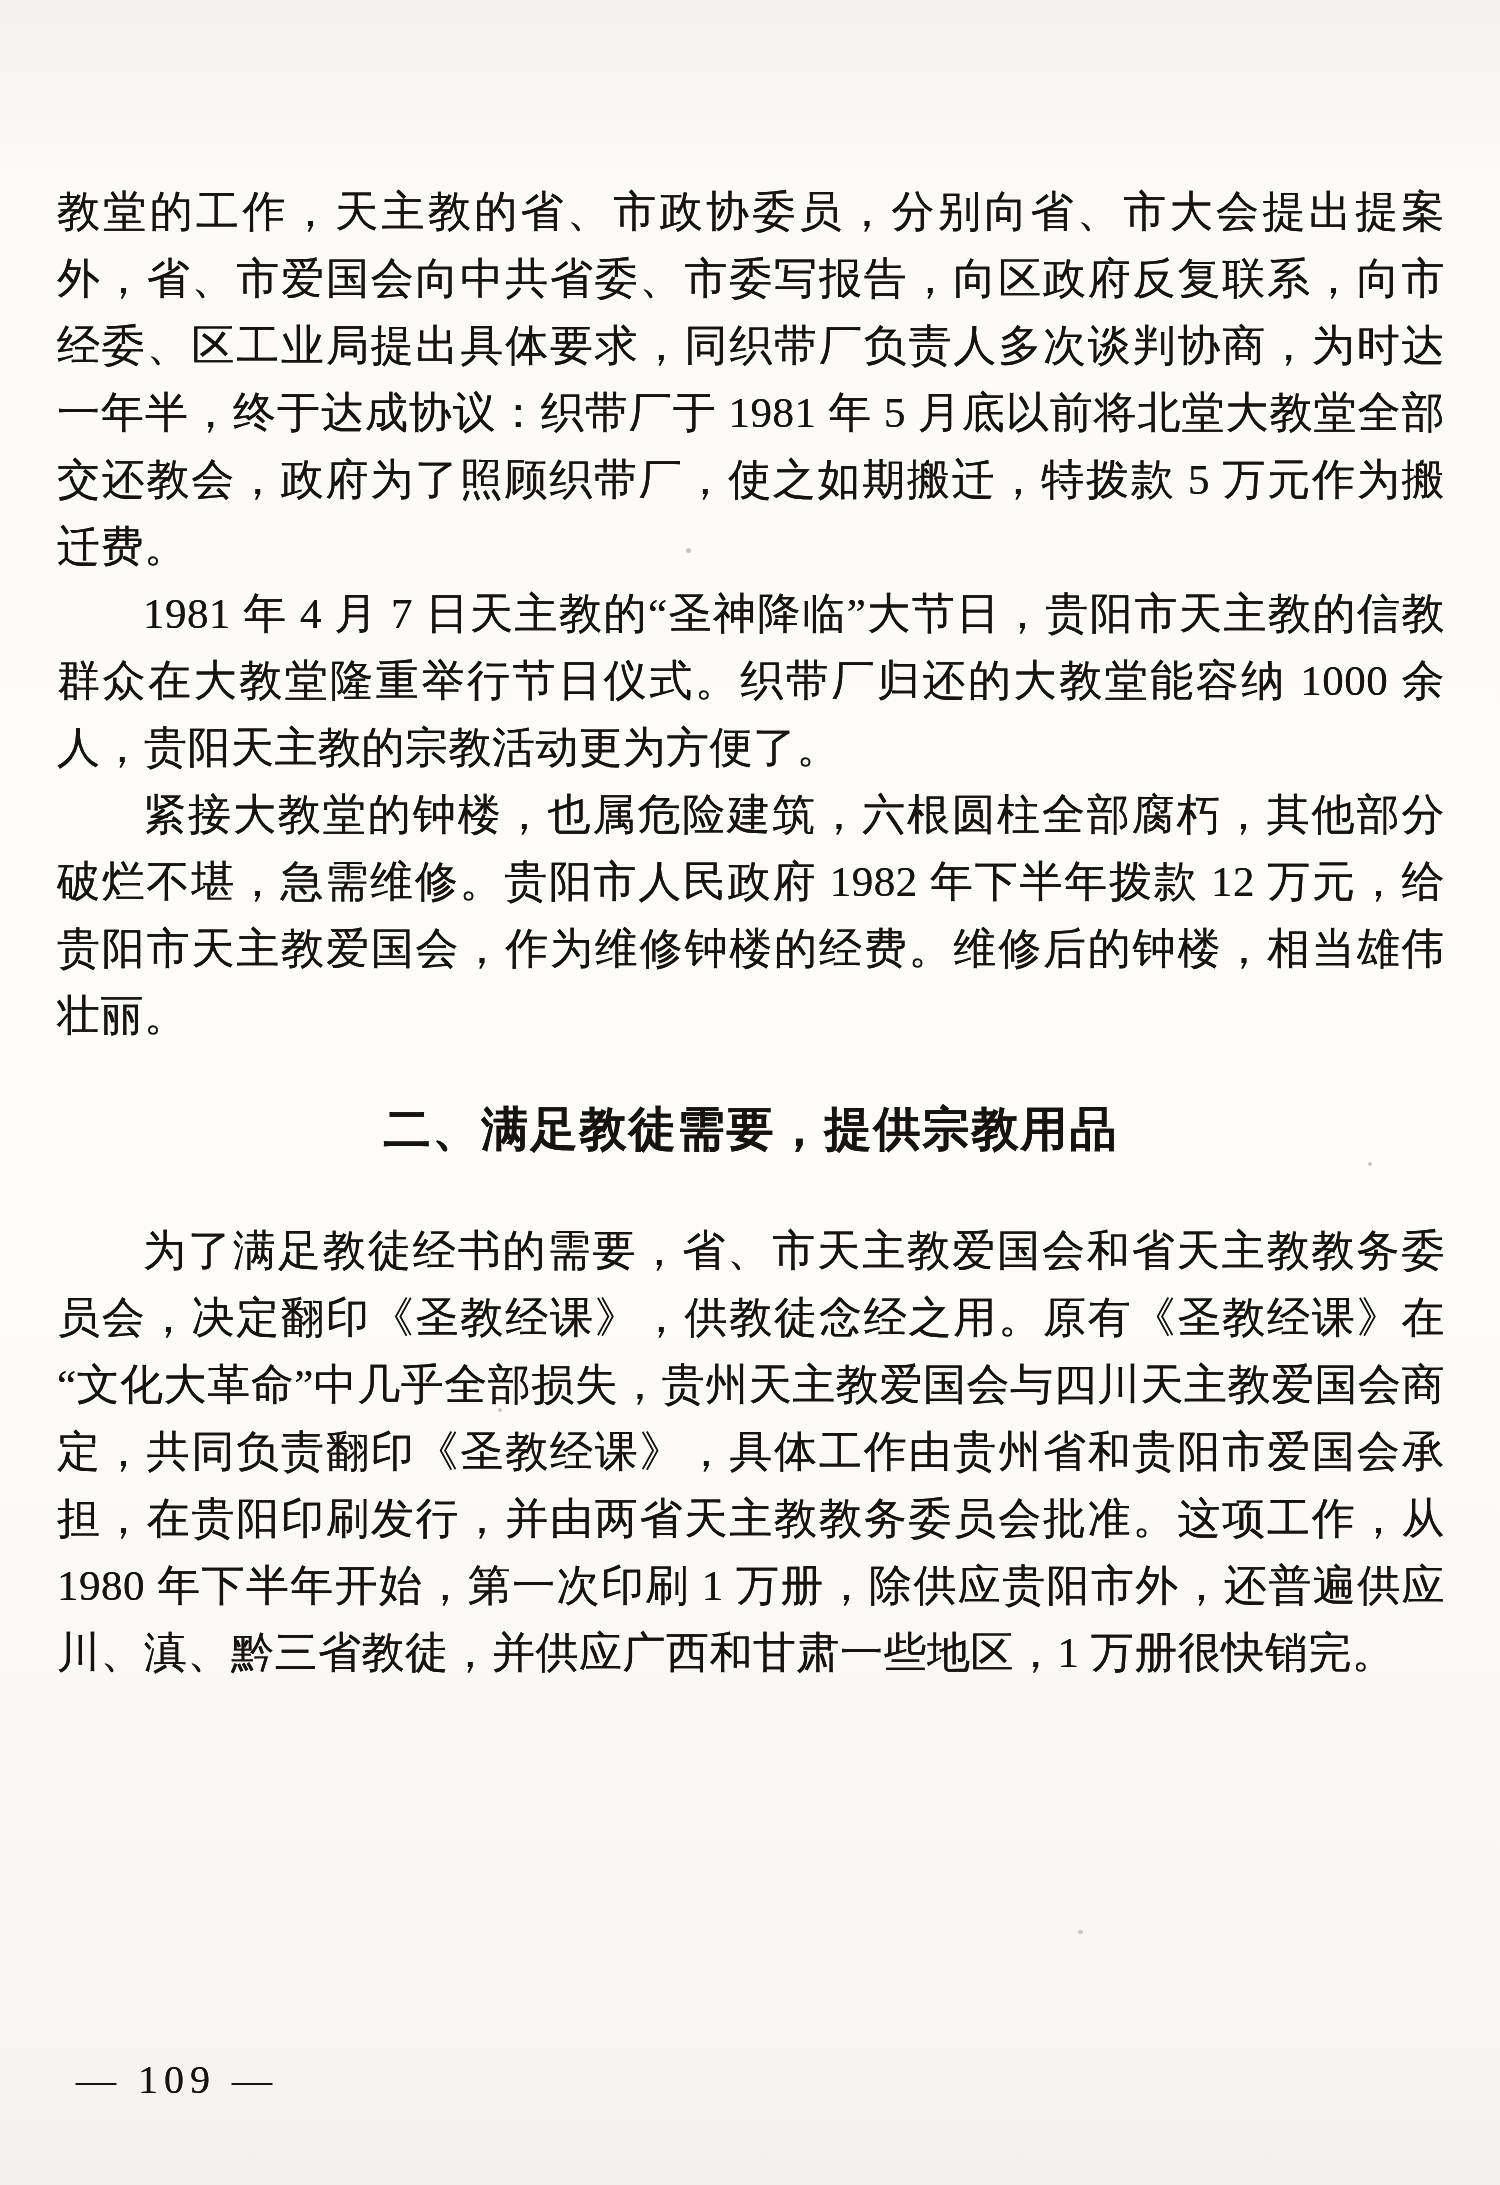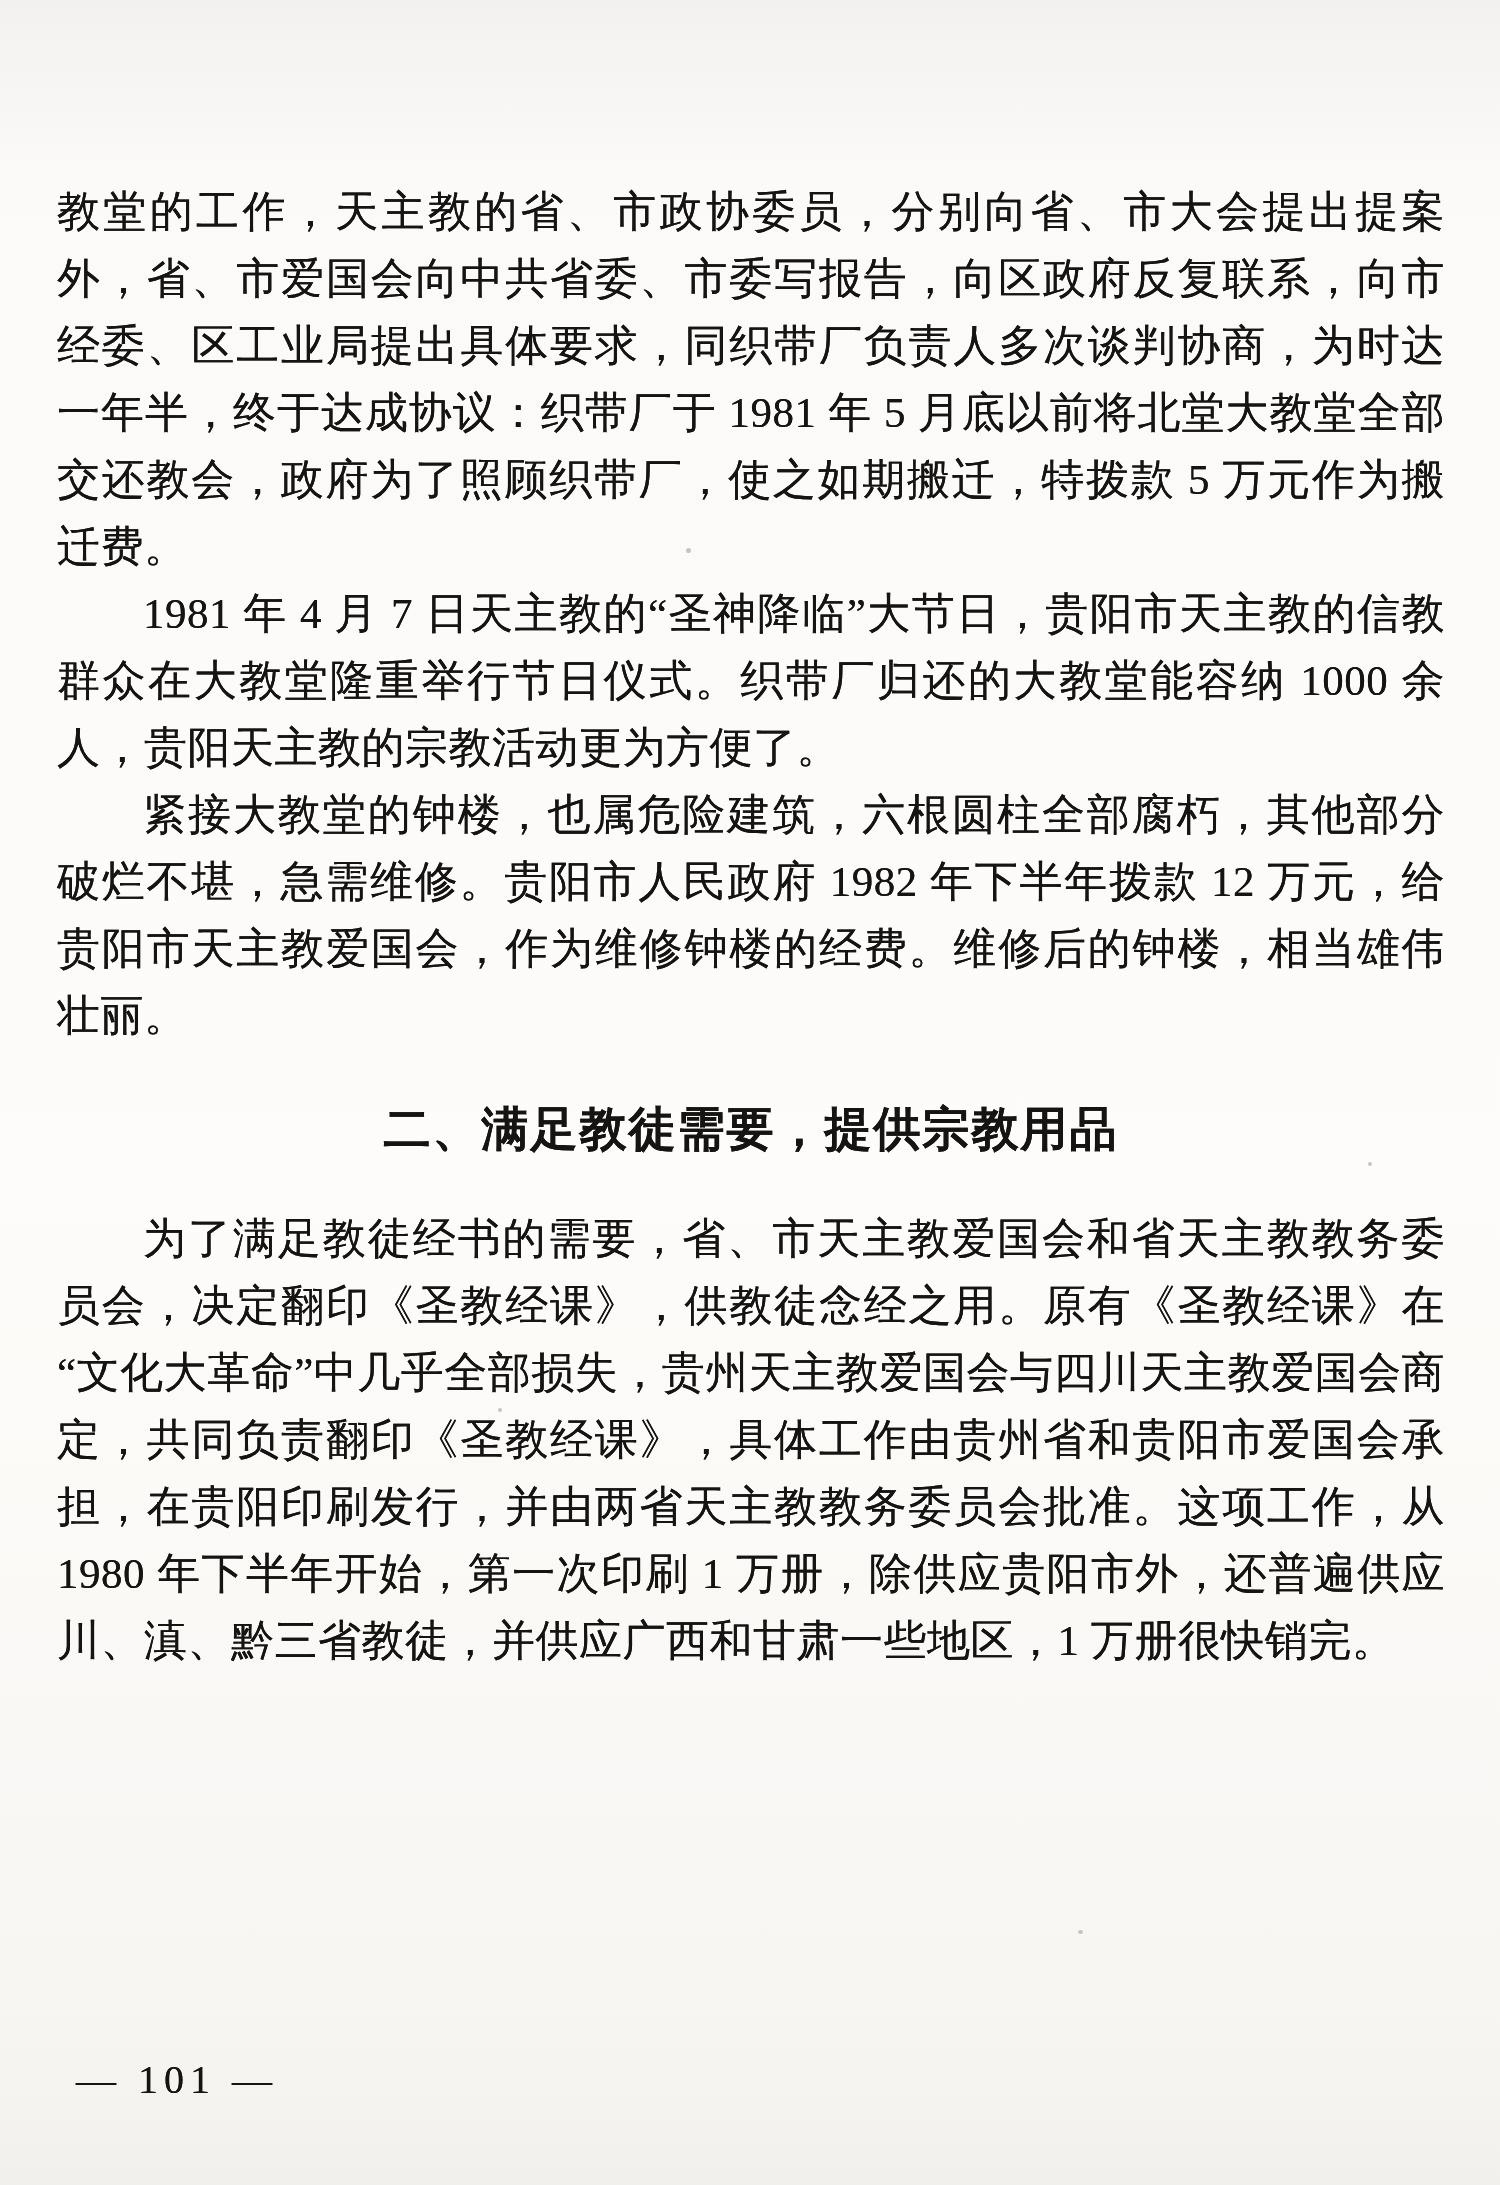--- a/index.html
+++ b/index.html
@@ -28,21 +28,21 @@
   }
   p.para { text-indent: 0; }
   p.para.indent { text-indent: 2em; }
   h2.heading {
     font-family: "Liberation Sans", "DejaVu Sans", sans-serif;
     font-weight: 700;
     font-size: 47px;
     line-height: 56px;
     text-align: center;
     letter-spacing: 2px;
-    margin: 52px 0 48px 0;
+    margin: 52px 0 60px 0;
     text-shadow: 0 0 0.6px #111;
   }
   .footer {
     position: absolute;
     left: 76px;
     top: 2056px;
     font-size: 40px;
     letter-spacing: 6px;
     font-family: "Liberation Serif", "DejaVu Serif", serif;
     text-shadow: 0 0 0.5px #1a1918;
@@ -67,20 +67,20 @@
 
 
     <p class="para indent">紧接大教堂的钟楼，也属危险建筑，六根圆柱全部腐朽，其他部分破烂不堪，急需维修。贵阳市人民政府 1982 年下半年拨款 12 万元，给贵阳市天主教爱国会，作为维修钟楼的经费。维修后的钟楼，相当雄伟壮丽。</p>
 
     <h2 class="heading">二、满足教徒需要，提供宗教用品</h2>
 
     <p class="para indent">为了满足教徒经书的需要，省、市天主教爱国会和省天主教教务委员会，决定翻印《圣教经课》，供教徒念经之用。原有《圣教经课》在“文化大革命”中几乎全部损失，贵州天主教爱国会与四川天主教爱国会商定，共同负责翻印《圣教经课》，具体工作由贵州省和贵阳市爱国会承担，在贵阳印刷发行，并由两省天主教教务委员会批准。这项工作，从 1980 年下半年开始，第一次印刷 1 万册，除供应贵阳市外，还普遍供应川、滇、黔三省教徒，并供应广西和甘肃一些地区，1 万册很快销完。</p>
 
   </div>
 
-  <div class="footer">— 101 —</div>
+  <div class="footer">— 109 —</div>
 
   <span class="speck s1"></span>
   <span class="speck s2"></span>
   <span class="speck s3"></span>
   <span class="speck s4"></span>
 
 </div>
 
 </body></html>

